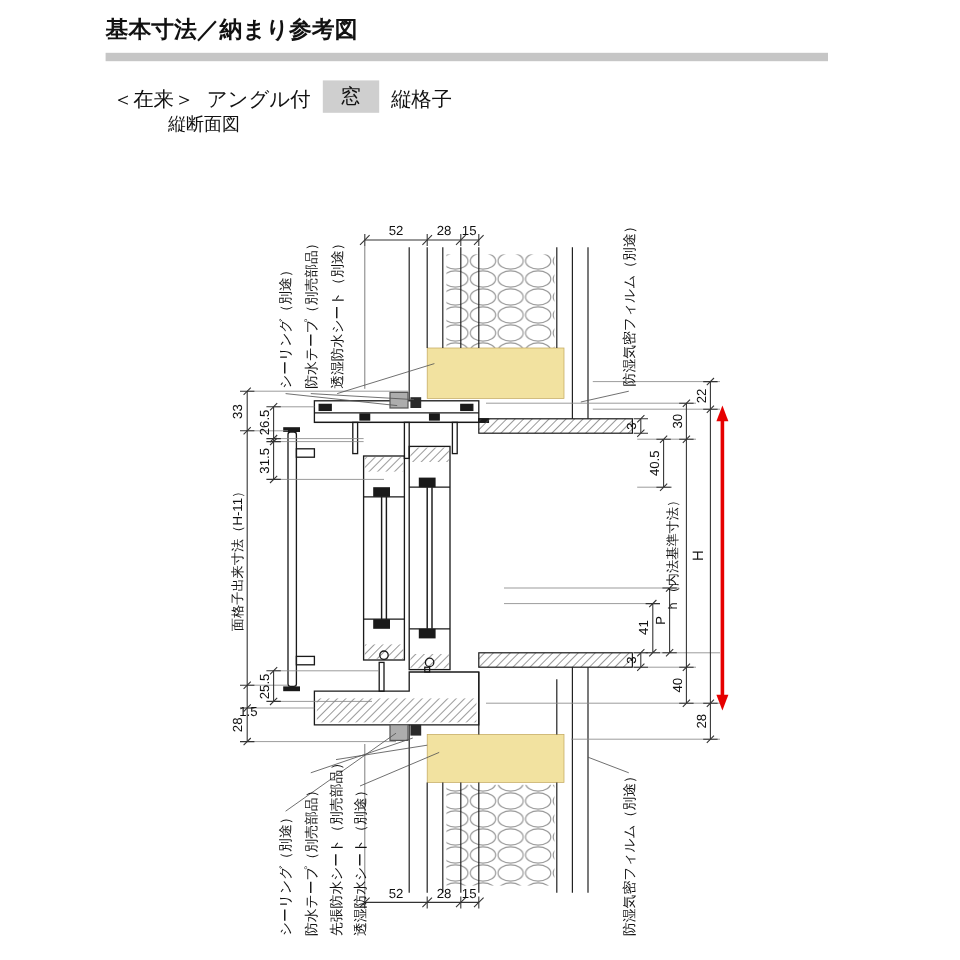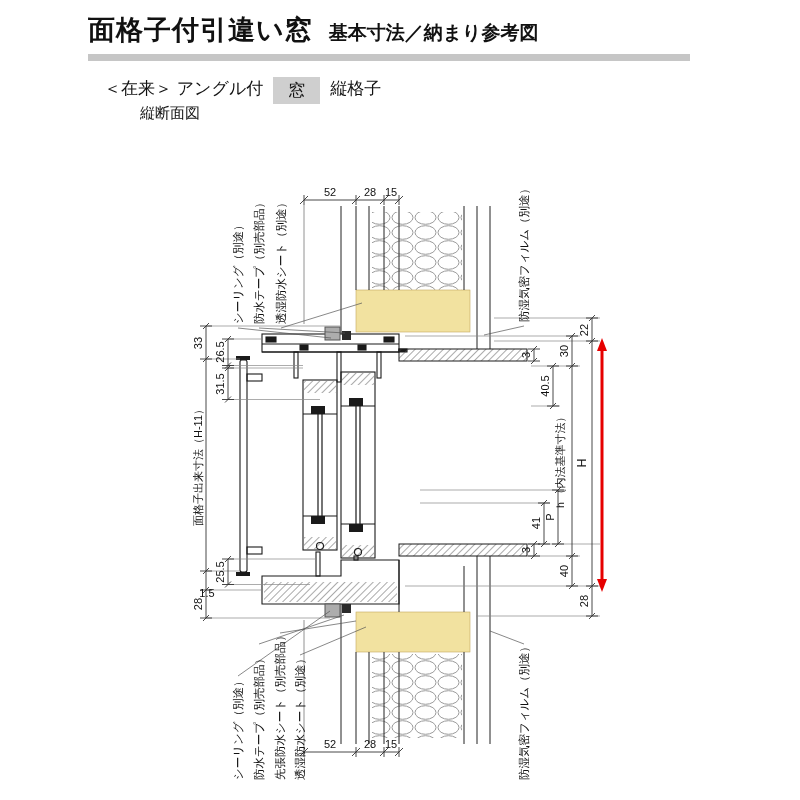--- a/index.html
+++ b/index.html
@@ -3,37 +3,36 @@
 <meta charset="utf-8">
 <style>
   html,body { margin:0; padding:0; background:#ffffff; }
   body { width:800px; height:800px; font-family:"Liberation Sans",sans-serif; }
   .page { position:relative; width:800px; height:800px; overflow:hidden; background:#fff; }
   .header { position:absolute; left:88px; top:12px; width:620px; }
   .title-row { display:flex; align-items:baseline; gap:16px; white-space:nowrap; }
   .title-main { font-size:27px; font-weight:800; letter-spacing:1px; color:#111; }
   .title-sub { font-size:19px; font-weight:800; color:#111; }
   .title-bar { height:7px; background:#c6c6c6; margin-top:6px; width:602px; }
-  .spec-row { margin-top:16px; margin-left:16px; font-size:17px; color:#111; display:flex; align-items:flex-start; gap:10px; white-space:nowrap; }
+  .spec-row { margin-top:16px; margin-left:6px; font-size:17px; color:#111; display:flex; align-items:flex-end; gap:10px; white-space:nowrap;font-family:Liberation Mono, monospace; }
   .spec-window { background:#cfcfcf; padding:2px 15px; }
   .section-label { margin-top:0; margin-left:52px; font-size:15px; color:#111; }
   svg { position:absolute; left:0; top:0; }
   text { font-family:"Liberation Sans",sans-serif; }
   .dim { font-size:11px; fill:#111; }
   .dimb { font-size:12.5px; fill:#111; }
   .co { font-size:11.5px; fill:#111; }
 </style>
 </head>
 <body>
 
 <div class="page">
 
   <div class="header">
     <div class="title-row">
-      <span class="title-main">面格子付引違い窓</span>
       <span class="title-sub">基本寸法／納まり参考図</span>
     </div>
     <div class="title-bar"></div>
     <div class="spec-row">
       <span>＜在来＞ アングル付</span>
       <span class="spec-window">窓</span>
       <span>縦格子</span>
     </div>
     <div class="section-label">縦断面図</div>
   </div>

